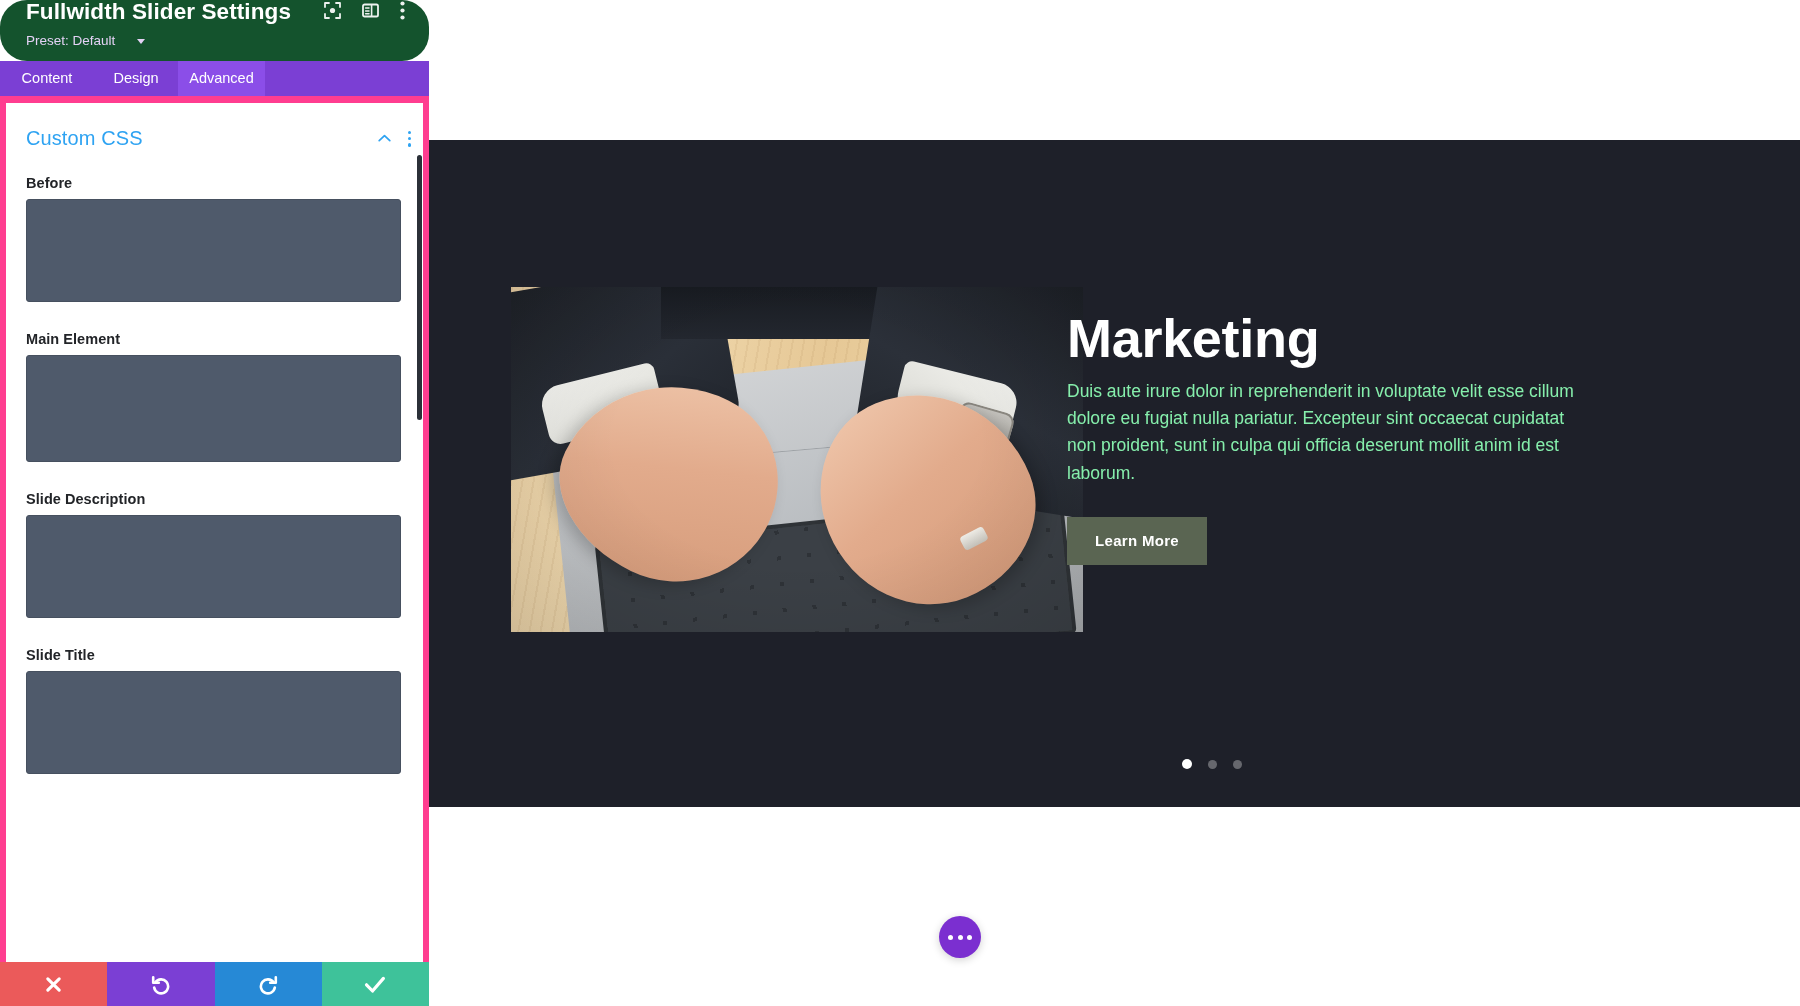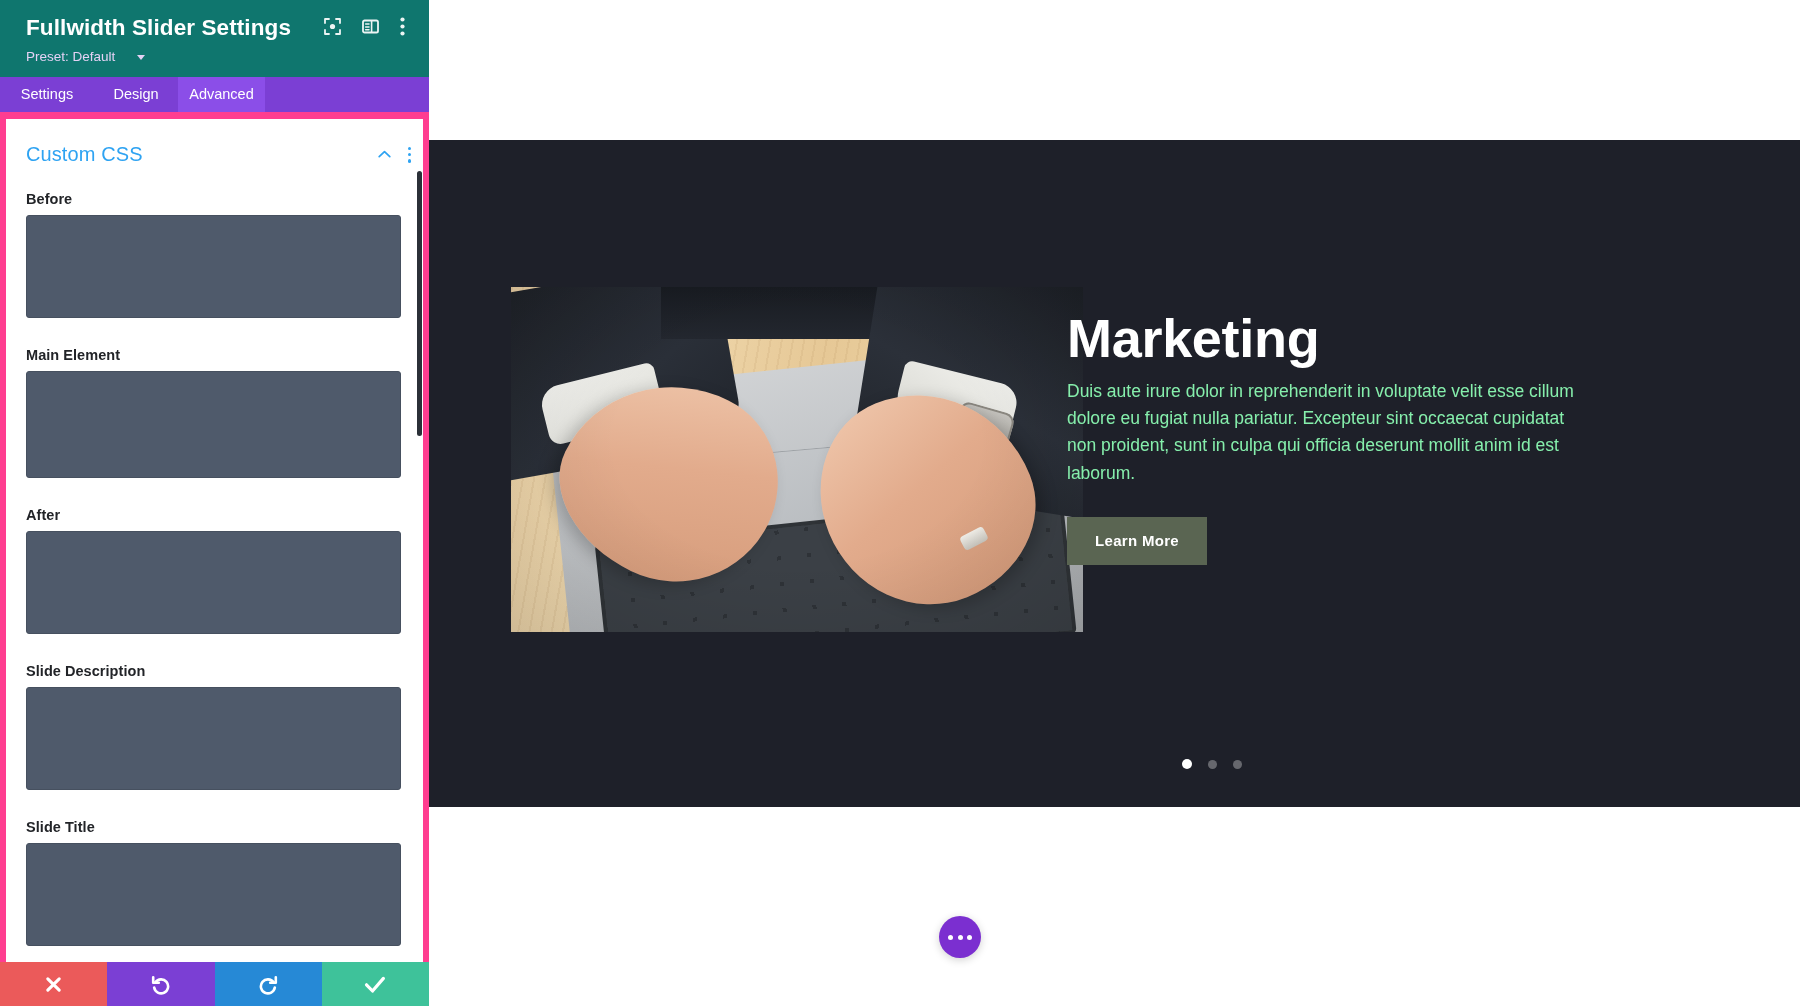--- a/index.html
+++ b/index.html
@@ -16,24 +16,25 @@
   #settings-panel {
     position: absolute; left: 0; top: 0;
     width: 429px; height: 1006px;
     display: flex; flex-direction: column;
     background: #ffffff;
     z-index: 20;
   }
 
   
   .panel-header {
-    background: #0f766e;
-    padding: 16px 22px 12px 26px;
+    background: #14532d;
+    padding: 0 22px 12px 26px;
     flex: 0 0 auto;
     position: relative;
+    border-radius: 27px;
   }
   .panel-header-row {
     display: flex; align-items: center; justify-content: space-between;
   }
   .panel-title {
     color: #ffffff;
     font-size: 22.5px;
     font-weight: 600;
     letter-spacing: .1px;
     line-height: 1.1;
@@ -435,21 +436,21 @@
 
         </div>
       </div>
       <div class="panel-preset">
         <span>Preset: Default</span>
         <span class="caret-dn"></span>
       </div>
     </div>
 
     <div class="tab-strip">
-      <div class="tab w-content">Settings</div>
+      <div class="tab w-content">Content</div>
       <div class="tab w-design">Design</div>
       <div class="tab w-advanced">Advanced</div>
       <div class="tab-filler"></div>
     </div>
 
     <div class="highlight-wrap">
       <div class="panel-scroll">
         <div class="panel-inner">
 
           <div class="section-head">
@@ -471,24 +472,20 @@
           <div class="field">
             <span class="field-label">Before</span>
             <textarea class="css-area h-before" placeholder="" style=""></textarea>
           </div>
 
           <div class="field">
             <span class="field-label">Main Element</span>
             <textarea class="css-area h-main" placeholder="" style=""></textarea>
           </div>
 
-          <div class="field">
-            <span class="field-label">After</span>
-            <textarea class="css-area h-after" placeholder="" style=""></textarea>
-          </div>
 
           <div class="field">
             <span class="field-label">Slide Description</span>
             <textarea class="css-area h-desc" placeholder="" style=""></textarea>
           </div>
 
           <div class="field">
             <span class="field-label">Slide Title</span>
             <textarea class="css-area h-title" placeholder="" style=""></textarea>
           </div>

